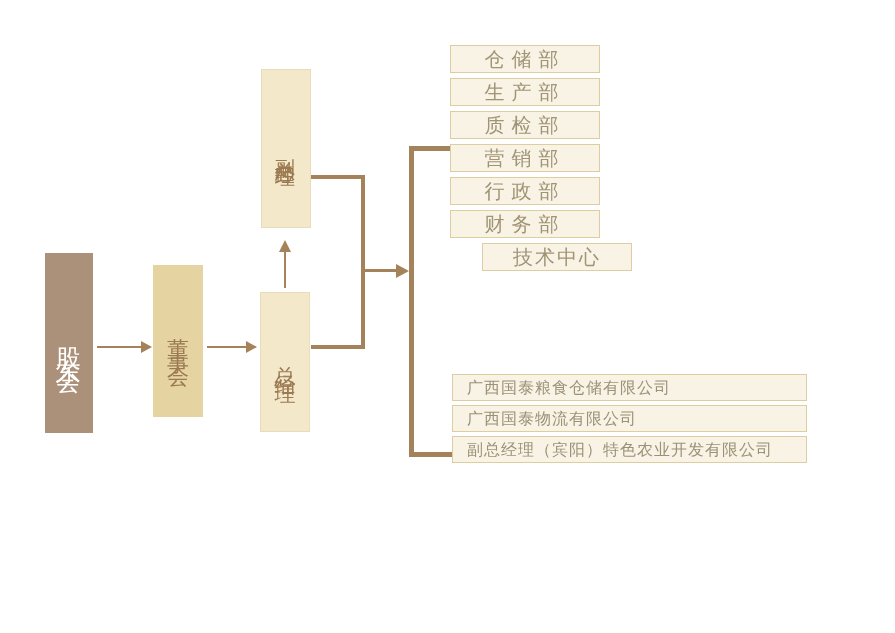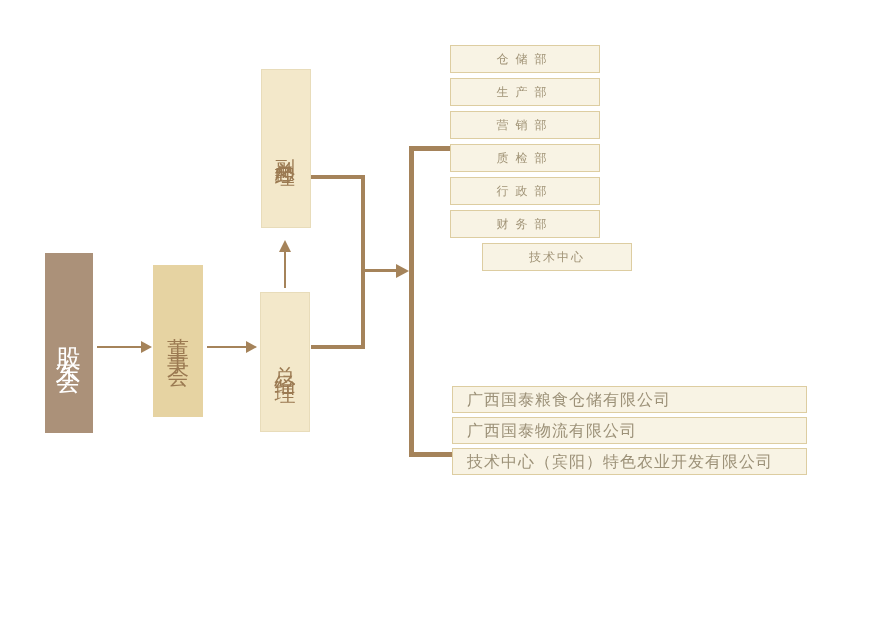--- a/index.html
+++ b/index.html
@@ -63,30 +63,30 @@
     width: 150px;
   }
   .dept-box {
     box-sizing: border-box;
     width: 150px;
     height: 28px;
     margin-bottom: 5px;
     background: #f8f3e4;
     border: 1px solid #ddcda1;
     color: #a09376;
-    font-size: 12px;
+    font-size: 20px;
     line-height: 26px;
     text-align: center;
     letter-spacing: 7px;
   }
   .dept-box:last-child { letter-spacing: 2px; margin-left: 32px; }
   
   .sub-list {
     position: absolute;
-    left: 452px; top: 386px;
+    left: 452px; top: 374px;
     width: 414px;
   }
   .sub-box {
     box-sizing: border-box;
     width: 355px;
     height: 27px;
     margin-bottom: 4px;
     background: #f8f3e4;
     border: 1px solid #ddcda1;
     color: #9c9178;
@@ -144,26 +144,26 @@
   <div class="line" style="left:365px; top:269px; width:32px; height:3px;"></div>
   <div class="arrowhead-right" style="left:396px; top:264px; border-left-width:13px; border-top-width:7px; border-bottom-width:7px;"></div>
 
   <div class="line" style="left:409px; top:146px; width:5px; height:311px;"></div>
   <div class="line" style="left:409px; top:146px; width:43px; height:5px;"></div>
   <div class="line" style="left:409px; top:452px; width:43px; height:5px;"></div>
 
   <div class="dept-list">
     <div class="dept-box">仓储部</div>
     <div class="dept-box">生产部</div>
+    <div class="dept-box">质检部</div>
     <div class="dept-box">营销部</div>
-    <div class="dept-box">质检部</div>
     <div class="dept-box">行政部</div>
     <div class="dept-box">财务部</div>
     <div class="dept-box">技术中心</div>
   </div>
 
   <div class="sub-list">
     <div class="sub-box">广西国泰粮食仓储有限公司</div>
     <div class="sub-box">广西国泰物流有限公司</div>
-    <div class="sub-box">技术中心（宾阳）特色农业开发有限公司</div>
+    <div class="sub-box">副总经理（宾阳）特色农业开发有限公司</div>
   </div>
 
 </div>
 
 </body></html>

